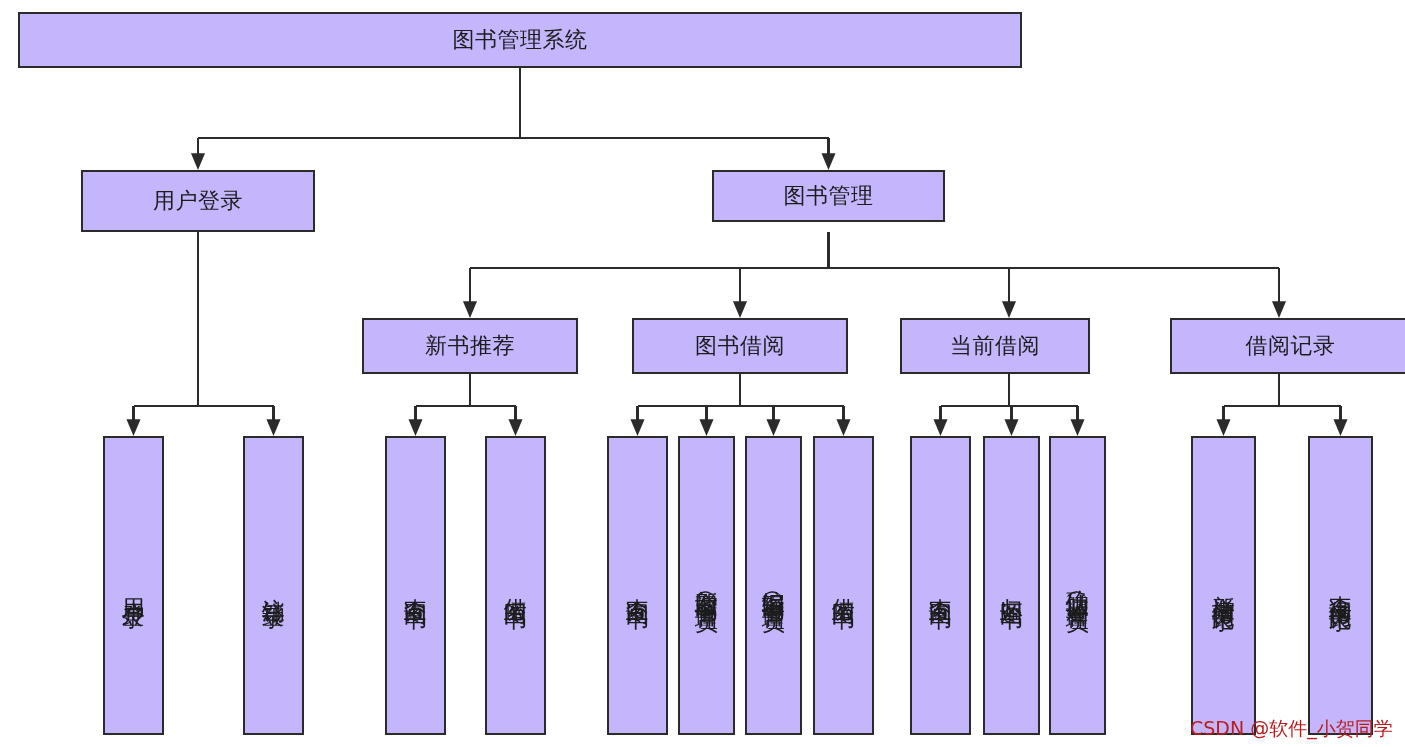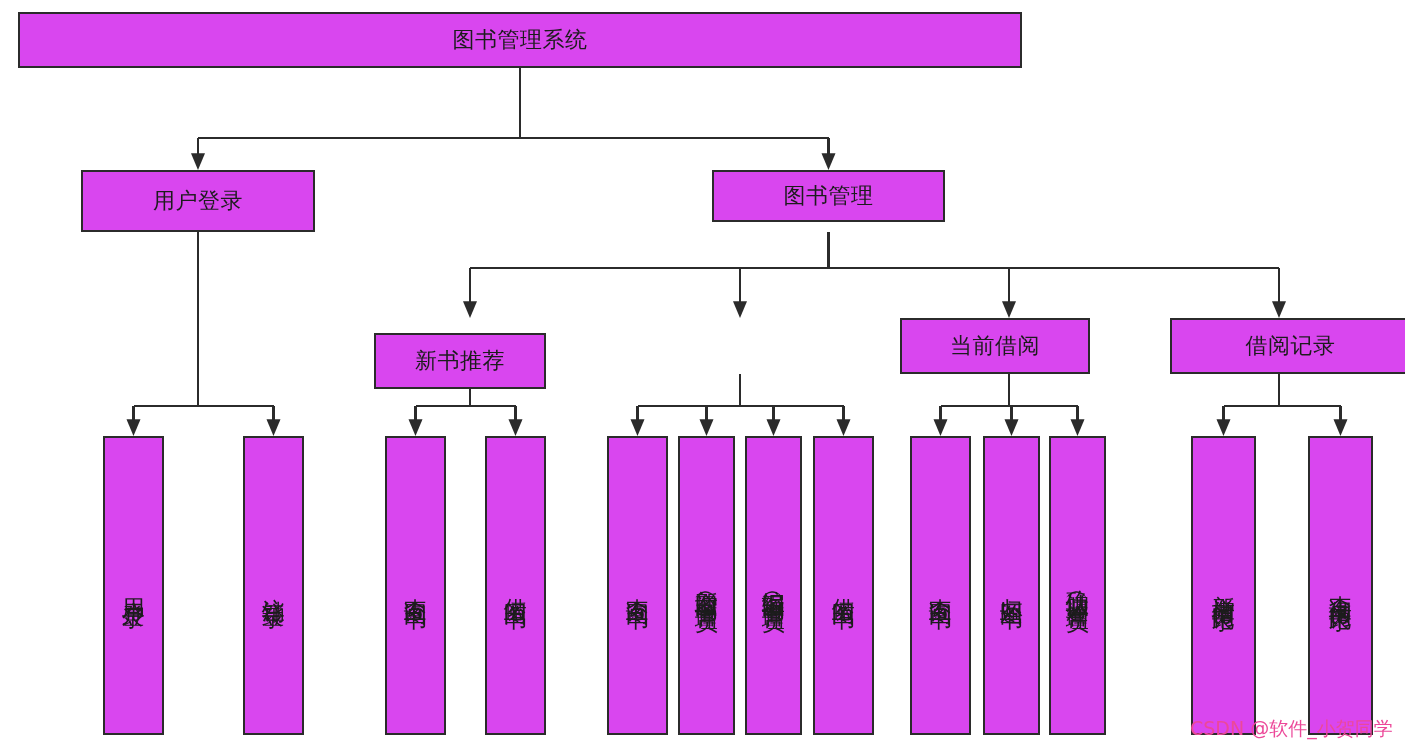--- a/index.html
+++ b/index.html
@@ -22,21 +22,21 @@
     position: absolute;
     left: 0;
     top: 0;
     width: 1405px;
     height: 747px;
     pointer-events: none;
   }
   .node {
     position: absolute;
     box-sizing: border-box;
-    background: #d946ef;
+    background: #c4b5fd;
     border: 2.5px solid #2b2b2b;
     display: flex;
     align-items: center;
     justify-content: center;
     z-index: 2;
   }
   .node .label {
     color: #1c1c1c;
     text-align: center;
     line-height: 1.05;
@@ -60,21 +60,21 @@
     writing-mode: vertical-rl;
     text-orientation: upright;
     font-size: 23px;
     line-height: 1.16;
     letter-spacing: 3px;
     max-height: 100%;
     white-space: normal;
   }
   .watermark {
     position: absolute;
-    color: #ec4899;
+    color: #b91c1c;
     font-size: 19px;
     white-space: nowrap;
     z-index: 5;
     font-family: "DejaVu Sans", "Liberation Sans", sans-serif;
   }
 </style>
 </head>
 <body>
 
 <div id="canvas">
@@ -138,22 +138,25 @@
     <span class="label">图书管理系统</span>
   </div>
 
   <div class="node horiz" style="left: 81px; top: 170px; width: 234px; height: 62px;">
     <span class="label">用户登录</span>
   </div>
   <div class="node horiz" style="left: 712px; top: 170px; width: 233px; height: 52px;">
     <span class="label">图书管理</span>
   </div>
 
-  <div class="node horiz" style="left: 374px; top: 318px; width: 172px; height: 56px; margin-top: 15px;">
+  <div class="node horiz" style="left: 362px; top: 318px; width: 216px; height: 56px;">
     <span class="label">新书推荐</span>
+  </div>
+  <div class="node horiz" style="left: 632px; top: 318px; width: 216px; height: 56px;">
+    <span class="label">图书借阅</span>
   </div>
   <div class="node horiz" style="left: 900px; top: 318px; width: 190px; height: 56px;">
     <span class="label">当前借阅</span>
   </div>
   <div class="node horiz" style="left: 1170px; top: 318px; width: 241px; height: 56px;">
     <span class="label">借阅记录</span>
   </div>
 
   <div class="node vert" style="left: 103px; top: 436px; width: 61px; height: 299px;">
     <span class="label">用户登录</span>

